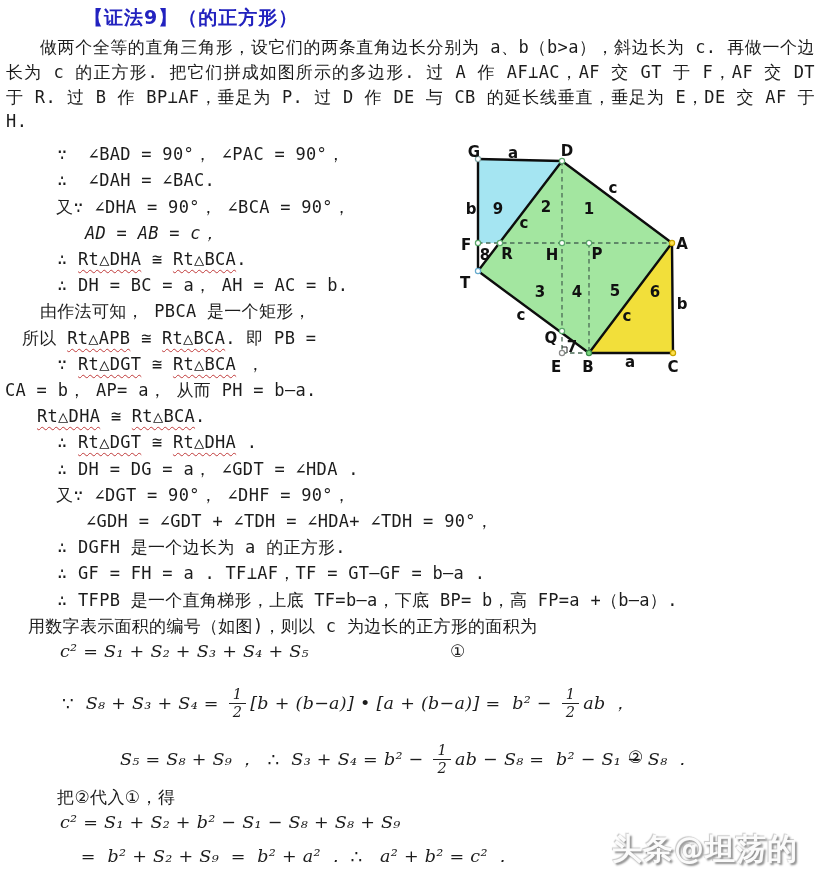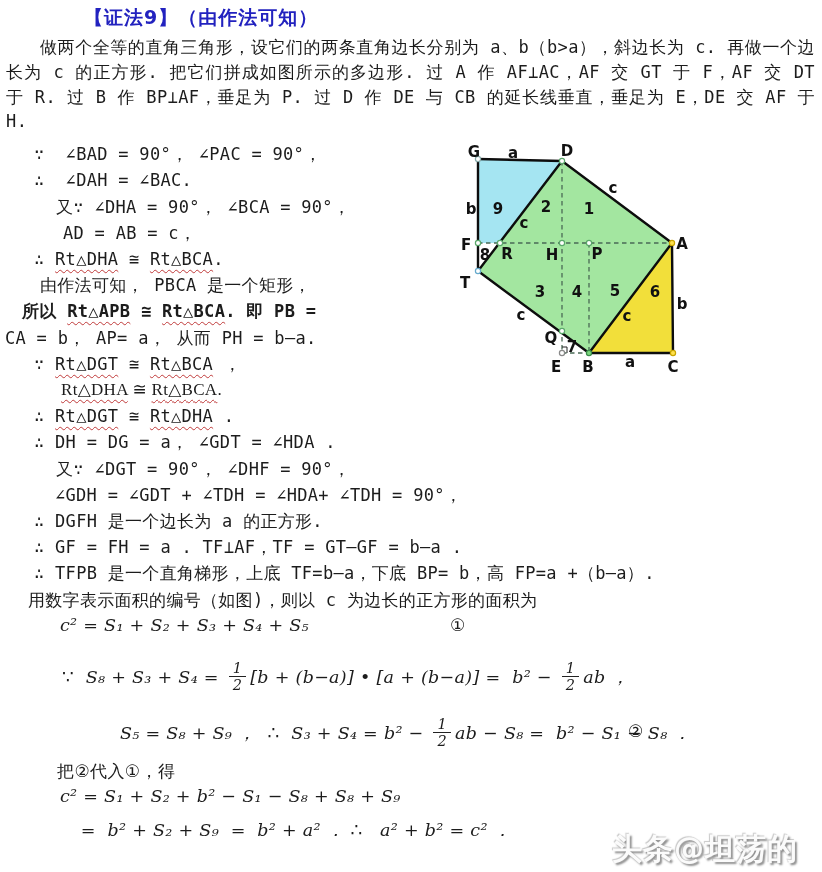--- a/index.html
+++ b/index.html
@@ -14,28 +14,28 @@
     margin:5px 0 2px 84px; font-size:19px; font-weight:bold; color:#2222bf;
     font-family:"DejaVu Sans","Liberation Sans",sans-serif; letter-spacing:1px;
   }
   .intro {
     margin:4px 7px 0 6px; line-height:24.8px; text-indent:2em;
     text-align:justify; letter-spacing:0.4px;
   }
   .proof { margin-top:7px; }
   .pline { line-height:26.2px; white-space:pre; letter-spacing:0.3px; }
   .ind5  { padding-left:5px; }
-  .ind22 { padding-left:22px;font-weight:bold; }
+  .ind22 { padding-left:22px; }
   .ind28 { padding-left:28px; }
   .ind35 { padding-left:56px; }
-  .ind55 { padding-left:55px; }
-  .ind57 { padding-left:34px; }
+  .ind55 { padding-left:86px; }
+  .ind57 { padding-left:57px; }
   .ind60 { padding-left:40px; }
-  .ind85 { padding-left:63px; }
-  .ind93 { padding-left:61px;font-family:Liberation Serif, serif; }
+  .ind85 { padding-left:85px;font-style:italic; }
+  .ind93 { padding-left:37px; }
   .wv {
     text-decoration-line:underline; text-decoration-style:wavy;
     text-decoration-color:#c03a3a; text-decoration-thickness:1px;
     text-underline-offset:3.5px;
   }
   
   .mx { font-family:"DejaVu Serif","DejaVu Sans","Liberation Serif",serif;
         font-style:italic; font-size:17.5px; letter-spacing:0.3px; }
   .mrow { display:flex; align-items:center; white-space:pre; }
   .m1 { position:relative; height:30px; margin-top:0;padding-left:32px; }
@@ -64,34 +64,35 @@
     color:#fbfbfb; letter-spacing:1px;
     font-family:"DejaVu Sans","Liberation Sans",sans-serif;
     text-shadow:2px 2px 2px #909090, -1px -1px 1px #c8c8c8;
   }
 </style>
 </head>
 <body>
 
 <div class="page">
 
-  <div class="title">【证法9】（由作法可知）</div>
+  <div class="title">【证法9】（的正方形）</div>
 
   <div class="intro">做两个全等的直角三角形，设它们的两条直角边长分别为 a、b（b&gt;a），斜边长为 c. 再做一个边长为 c 的正方形. 把它们拼成如图所示的多边形. 过 A 作 AF⊥AC，AF 交 GT 于 F，AF 交 DT 于 R. 过 B 作 BP⊥AF，垂足为 P. 过 D 作 DE 与 CB 的延长线垂直，垂足为 E，DE 交 AF 于 H.</div>
 
   <div class="proof">
     <div class="pline ind57"><span>∵  </span><span>∠BAD = 90°， ∠PAC = 90°，</span></div>
     <div class="pline ind57"><span>∴  </span><span>∠DAH = ∠BAC.</span></div>
     <div class="pline ind35"><span>又∵ </span><span>∠DHA = 90°， ∠BCA = 90°，</span></div>
     <div class="pline ind85"><span>AD = AB = c，</span></div>
     <div class="pline ind57"><span>∴ </span><span class="wv">Rt△DHA</span><span> ≅ </span><span class="wv">Rt△BCA</span><span>.</span></div>
+    <div class="pline ind57"><span>∴ </span><span>DH = BC = a， AH = AC = b.</span></div>
     <div class="pline ind60"><span>由作法可知， PBCA 是一个矩形，</span></div>
     <div class="pline ind22"><span>所以 </span><span class="wv">Rt△APB</span><span> ≅ </span><span class="wv">Rt△BCA</span><span>. 即 PB =</span></div>
+    <div class="pline ind57"><span>∵ </span><span class="wv">Rt△DGT</span><span> ≅ </span><span class="wv">Rt△BCA</span><span> ，</span></div>
     <div class="pline ind5"><span>CA = b， AP= a， 从而 PH = b—a.</span></div>
-    <div class="pline ind57"><span>∵ </span><span class="wv">Rt△DGT</span><span> ≅ </span><span class="wv">Rt△BCA</span><span> ，</span></div>
     <div class="pline ind93"><span class="wv">Rt△DHA</span><span> ≅ </span><span class="wv">Rt△BCA</span><span>.</span></div>
     <div class="pline ind57"><span>∴ </span><span class="wv">Rt△DGT</span><span> ≅ </span><span class="wv">Rt△DHA</span><span> .</span></div>
     <div class="pline ind57"><span>∴ </span><span>DH = DG = a， ∠GDT = ∠HDA .</span></div>
     <div class="pline ind35"><span>又∵ </span><span>∠DGT = 90°， ∠DHF = 90°，</span></div>
     <div class="pline ind55"><span>∠GDH = ∠GDT + ∠TDH = ∠HDA+ ∠TDH = 90°，</span></div>
     <div class="pline ind57"><span>∴ </span><span>DGFH 是一个边长为 a 的正方形.</span></div>
     <div class="pline ind57"><span>∴ </span><span>GF = FH = a . TF⊥AF，TF = GT—GF = b—a .</span></div>
     <div class="pline ind57"><span>∴ </span><span>TFPB 是一个直角梯形，上底 TF=b—a，下底 BP= b，高 FP=a +（b—a）.</span></div>
     <div class="pline ind28"><span>用数字表示面积的编号（如图)，则以 c 为边长的正方形的面积为</span></div>
   </div>

